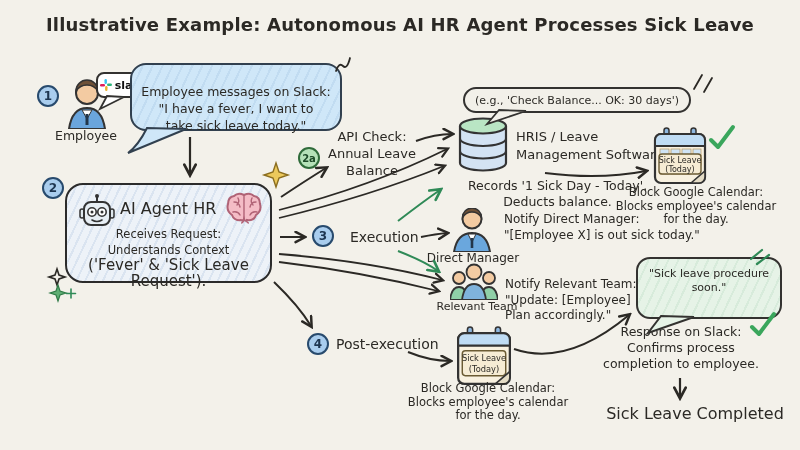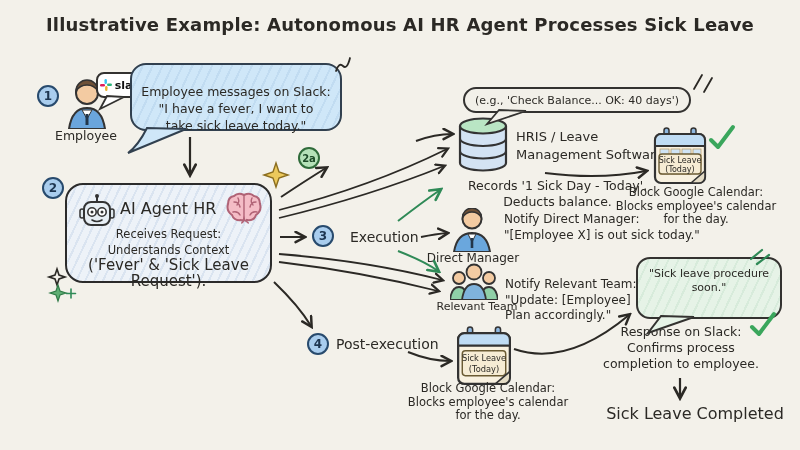--- a/index.html
+++ b/index.html
@@ -107,22 +107,27 @@
   </svg>
   <div class="abs ctr" style="left:68px;top:227px;width:201px;font-size:11.5px;line-height:15.5px;">
     <div>Receives Request:</div>
     <div>Understands Context</div>
     <div style="font-size:15px;">('Fever' &amp; 'Sick Leave Request').</div>
   </div>
 
   <div class="abs numcircle green" style="left:298px;top:147px;">
       <span>2a</span>
     </div>
-
-  <div class="abs ebubble ctr" style="left:463px;top:87px;width:228px;height:26px;line-height:23px;font-size:11px;">(e.g., 'Check Balance... OK: 40 days')</div>
+  <div class="abs ctr" style="left:323px;top:128px;width:98px;font-size:13px;line-height:17px;">
+    <div>API Check:</div>
+    <div>Annual Leave</div>
+    <div>Balance</div>
+  </div>
+
+  <div class="abs ebubble ctr" style="left:463px;top:87px;width:228px;height:26px;line-height:23px;font-size:11px;">(e.g., 'Check Balance... OK: 30 days')</div>
 
   <svg class="abs" style="left:458px;top:117px;" width="50" height="56" viewBox="0 0 50 56">
     <path d="M2,9 V46 a23,7.5 0 0 0 46,0 V9" fill="#d3e3f3" stroke="#333" stroke-width="2.2"></path>
     <path d="M2,21.5 a23,7.5 0 0 0 46,0 M2,34 a23,7.5 0 0 0 46,0" fill="none" stroke="#333" stroke-width="2"></path>
     <ellipse cx="25" cy="9" rx="23" ry="7.5" fill="#b9e5c4" stroke="#333" stroke-width="2.2"></ellipse>
   </svg>
   <div class="abs" style="left:516px;top:128px;width:175px;font-size:13px;line-height:18px;">
     <div>HRIS / Leave</div>
     <div>Management Software</div>
   </div>

